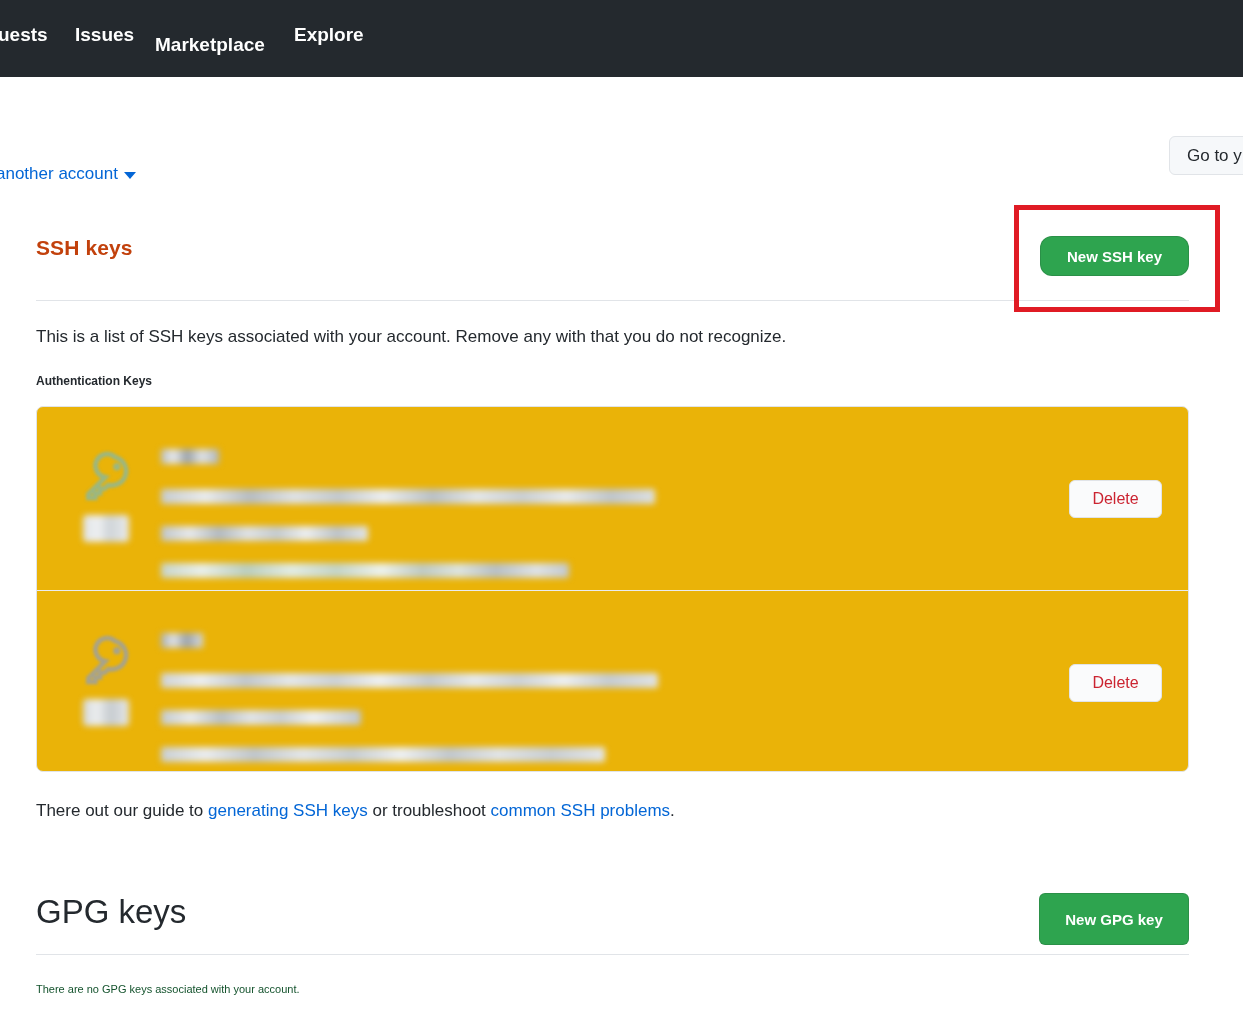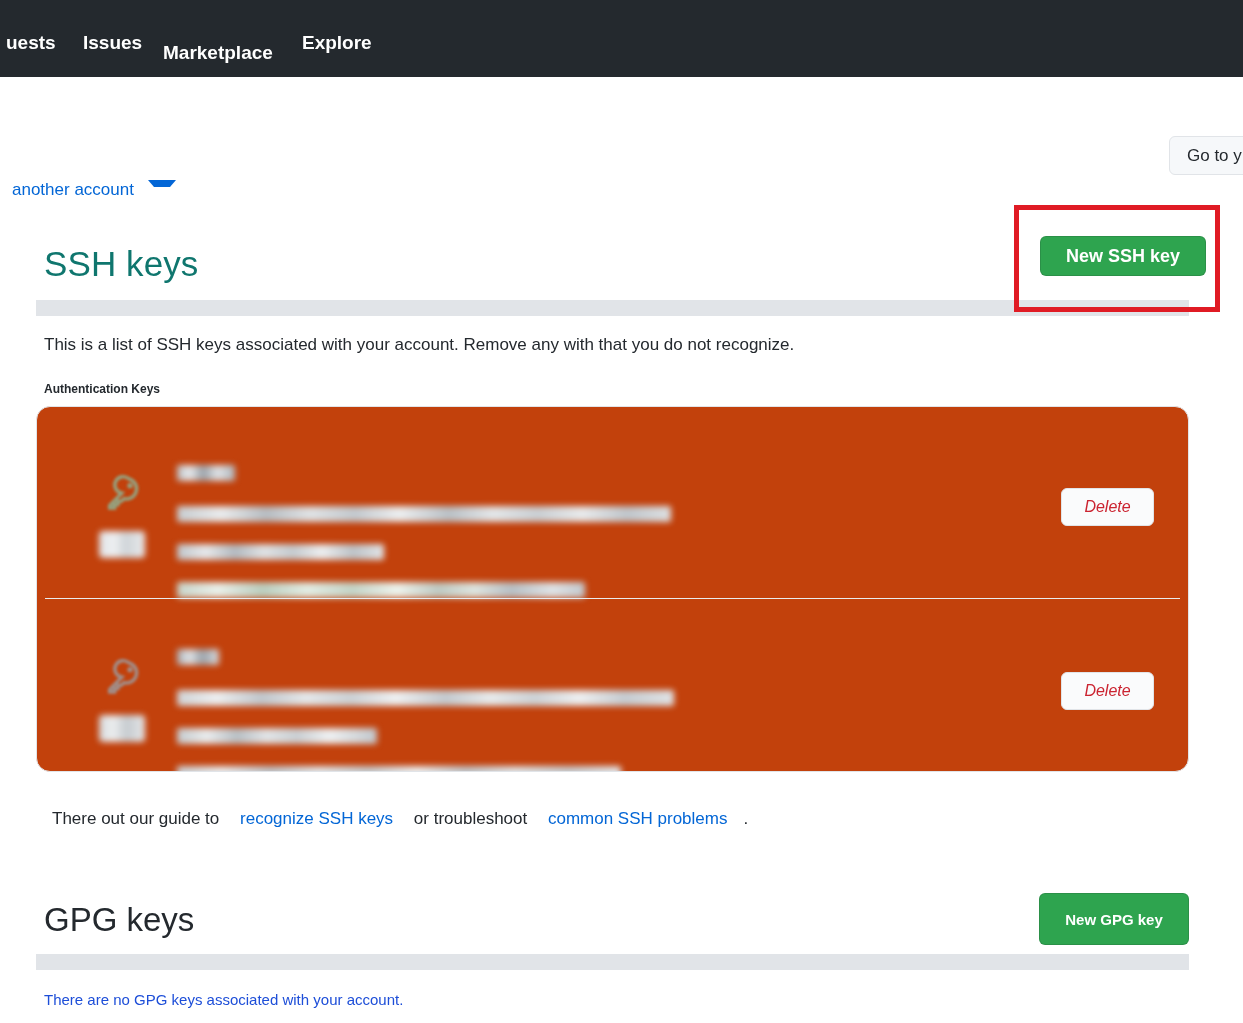--- a/index.html
+++ b/index.html
@@ -1,15 +1,15 @@
 <!DOCTYPE html>
 <html><head>
 <meta charset="utf-8">
 <style>
-  * { margin:0; padding:8px; box-sizing:border-box; }
+  * { margin:0; padding:0; box-sizing:border-box; }
   html, body {
     width:1243px; height:1023px;
     background:#ffffff;
     font-family:"Liberation Sans", sans-serif;
     overflow:hidden;
   }
 
   
   .topnav{
     position:absolute; left:0; top:0; width:1243px; height:77px;
@@ -65,57 +65,56 @@
     left:1014px; top:205px;
     width:206px; height:107px;
     border:5px solid #e01b24;
     background:transparent;
     z-index:5;
   }
 
   
   .ssh-head{
     position:absolute; left:36px; top:236px;
-    font-size:35px; font-weight:400; color:#0f766e;
+    font-size:21px; font-weight:700; color:#c2410c;
     letter-spacing:.1px;
   }
   .rule-ssh{
     position:absolute; left:36px; top:300px;
     width:1153px; height:1px; background:#e1e4e8;
   }
   .new-ssh-btn{
     position:absolute; left:1040px; top:236px;
-    width:166px; height:40px;
+    width:149px; height:40px;
     background:#2ea44f;
     border:1px solid rgba(27,31,35,.15);
-    border-radius:6px;
-    color:#ffffff; font-size:18px; font-weight:700;
+    border-radius:12px;
+    color:#ffffff; font-size:15px; font-weight:700;
     display:flex; align-items:center; justify-content:center;
     white-space:nowrap;
     z-index:6;
   }
 
   .ssh-desc{
     position:absolute; left:36px; top:327px;
     font-size:17px; color:#24292e; white-space:nowrap;
   }
   .auth-label{
     position:absolute; left:36px; top:374px;
     font-size:12px; font-weight:700; color:#24292e;
   }
 
   
   .keys-card{
     position:absolute; left:36px; top:406px;
     width:1153px; height:366px;
     border:1px solid #e1e4e8;
-    border-radius:14px;
-    background:#c2410c;
+    border-radius:7px;
+    background:#eab308;
     overflow:hidden;
-    font-style:italic;
   }
   .key-row{
     position:relative;
     height:183px;
     display:flex; align-items:flex-start;
   }
   .key-row + .key-row{ border-top:1px solid #eaecef; }
 
   .key-icon-col{
     position:absolute; left:42px; top:42px;
@@ -173,21 +172,21 @@
     width:150px; height:52px;
     background:#2ea44f;
     border:1px solid rgba(27,31,35,.15);
     border-radius:6px;
     color:#ffffff; font-size:15px; font-weight:700;
     display:flex; align-items:center; justify-content:center;
     white-space:nowrap;
   }
   .gpg-empty{
     position:absolute; left:36px; top:983px;
-    font-size:15px; color:#1d4ed8; white-space:nowrap;
+    font-size:11px; color:#14532d; white-space:nowrap;
   }
 </style>
 </head>
 <body>
 
 <div class="topnav">
   <a class="navlink nav-requests">uests</a>
   <a class="navlink nav-issues">Issues</a>
   <a class="navlink nav-marketplace">Marketplace</a>
   <a class="navlink nav-explore">Explore</a>
@@ -244,19 +243,19 @@
       <div class="blurline bl-added" style="width:200px;background:linear-gradient(90deg,#c4cace 0%,#e9ebec 15%,#b8bfc4 30%,#e1e4e6 45%,#c9ced2 60%,#eef0f1 76%,#c0c6cb 100%);"></div>
       <div class="blurline bl-used" style="width:444px;background:linear-gradient(90deg,#c9cfd3 0%,#eaecee 10%,#bfc5ca 21%,#e3e6e8 32%,#c6ccd0 43%,#eef0f1 54%,#c1c7cc 65%,#e1e4e6 76%,#c8cdd1 88%,#e5e7e9 100%);"></div>
     </div>
 
     <div class="delete-btn">Delete</div>
   </div>
 
 </div>
 
 <div class="guide">
-  <span>There out our guide to </span><a>recognize SSH keys</a><span> or troubleshoot </span><a>common SSH problems</a><span>.</span>
+  <span>There out our guide to </span><a>generating SSH keys</a><span> or troubleshoot </span><a>common SSH problems</a><span>.</span>
 </div>
 
 <h1 class="gpg-head">GPG keys</h1>
 <div class="rule-gpg"></div>
 <div class="new-gpg-btn">New GPG key</div>
 <div class="gpg-empty">There are no GPG keys associated with your account.</div>
 
 </body></html>

